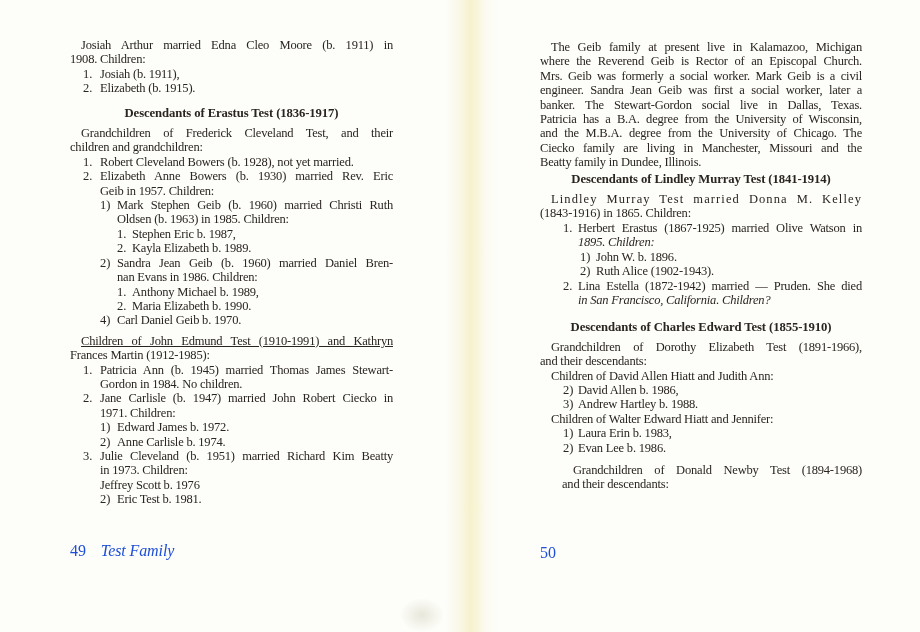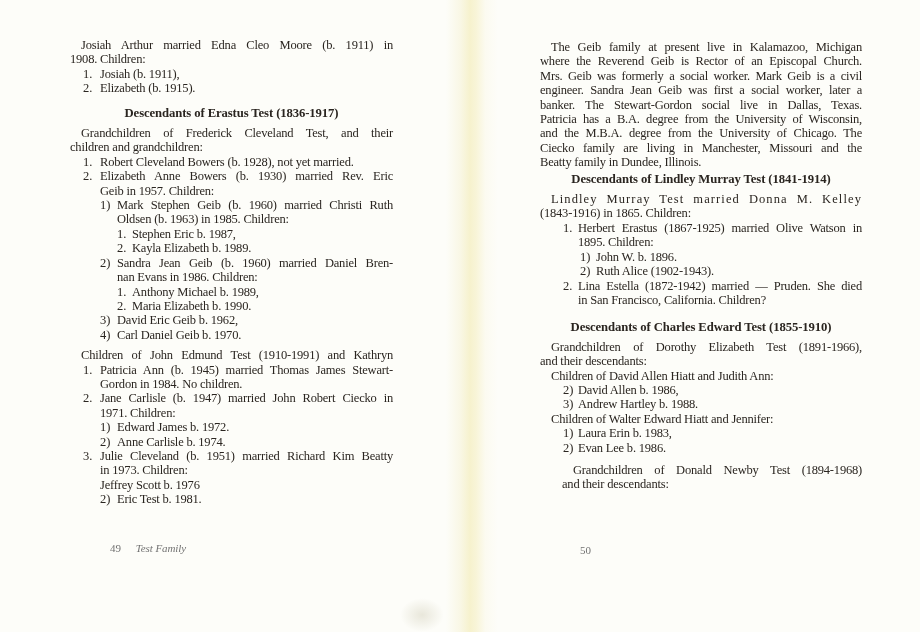--- a/index.html
+++ b/index.html
@@ -29,24 +29,24 @@
   .h{font-weight:bold;text-align:center;text-align-last:center;font-size:12.7px;letter-spacing:-0.1px;}
 
   .mk{display:inline-block;letter-spacing:0;}
   .l1{padding-left:13px;}  .l1 .mk{width:17px;}
   .c1{padding-left:30px;}
   .l2{padding-left:30px;}  .l2 .mk{width:17px;}
   .c2{padding-left:47px;}
   .l3{padding-left:47px;}  .l3 .mk{width:15px;}
 
   .page-right .l1{padding-left:23px;}  .page-right .l1 .mk{width:15px;}
-  .page-right .c1{padding-left:38px;}
+  .page-right .c1{padding-left:38px;font-style:italic;}
   .page-right .l2{padding-left:40px;}  .page-right .l2 .mk{width:16px;}
 
-  .footer{position:absolute;font-size:11px;color:#737373;letter-spacing:-0.1px;margin-left:40px;}
+  .footer{position:absolute;font-size:16px;color:#1d4ed8;letter-spacing:-0.1px;}
   .footer-left{left:70px;top:542px;}
   .footer-left .runhead{font-style:italic;margin-left:15px;}
   .footer-right{left:50px;top:544px;width:328px;text-align:left;}
 
   .gutter{
     position:absolute;left:446px;top:0;width:52px;height:632px;pointer-events:none;
     background:linear-gradient(90deg,
       rgba(244,240,210,0) 0%,
       rgba(243,238,198,0.40) 28%,
       rgba(246,241,203,0.95) 46%,
@@ -77,23 +77,23 @@
         <div class="ln l1 f"><span class="mk">2.</span><span class="tx">Elizabeth Anne Bowers (b. 1930) married Rev. Eric</span></div>
         <div class="ln c1">Geib in 1957. Children:</div>
         <div class="ln l2 f"><span class="mk">1)</span><span class="tx">Mark Stephen Geib (b. 1960) married Christi Ruth</span></div>
         <div class="ln c2">Oldsen (b. 1963) in 1985. Children:</div>
         <div class="ln l3"><span class="mk">1.</span><span class="tx">Stephen Eric b. 1987,</span></div>
         <div class="ln l3"><span class="mk">2.</span><span class="tx">Kayla Elizabeth b. 1989.</span></div>
         <div class="ln l2 f"><span class="mk">2)</span><span class="tx">Sandra Jean Geib (b. 1960) married Daniel Bren-</span></div>
         <div class="ln c2">nan Evans in 1986. Children:</div>
         <div class="ln l3"><span class="mk">1.</span><span class="tx">Anthony Michael b. 1989,</span></div>
         <div class="ln l3"><span class="mk">2.</span><span class="tx">Maria Elizabeth b. 1990.</span></div>
-        <div class="ln l2"><span class="mk">3)</span><span class="tx">David Eric Geib b. 1962,</span></div>
         <div class="ln l2"><span class="mk">4)</span><span class="tx">Carl Daniel Geib b. 1970.</span></div>
-        <div class="ln p f" style="margin-top: 6px;">Children of John Edmund Test (1910-1991) and Kathryn</div>
+        <div class="ln p f" style="margin-top: 6px; text-decoration: underline;">Children of John Edmund Test (1910-1991) and Kathryn</div>
+        <div class="ln b">Frances Martin (1912-1985):</div>
         <div class="ln l1 f"><span class="mk">1.</span><span class="tx">Patricia Ann (b. 1945) married Thomas James Stewart-</span></div>
         <div class="ln c1">Gordon in 1984. No children.</div>
         <div class="ln l1 f"><span class="mk">2.</span><span class="tx">Jane Carlisle (b. 1947) married John Robert Ciecko in</span></div>
         <div class="ln c1">1971. Children:</div>
         <div class="ln l2"><span class="mk">1)</span><span class="tx">Edward James b. 1972.</span></div>
         <div class="ln l2"><span class="mk">2)</span><span class="tx">Anne Carlisle b. 1974.</span></div>
         <div class="ln l1 f"><span class="mk">3.</span><span class="tx">Julie Cleveland (b. 1951) married Richard Kim Beatty</span></div>
         <div class="ln c1">in 1973. Children:</div>
         <div class="ln c1">Jeffrey Scott b. 1976</div>
         <div class="ln l2"><span class="mk">2)</span><span class="tx">Eric Test b. 1981.</span></div>

